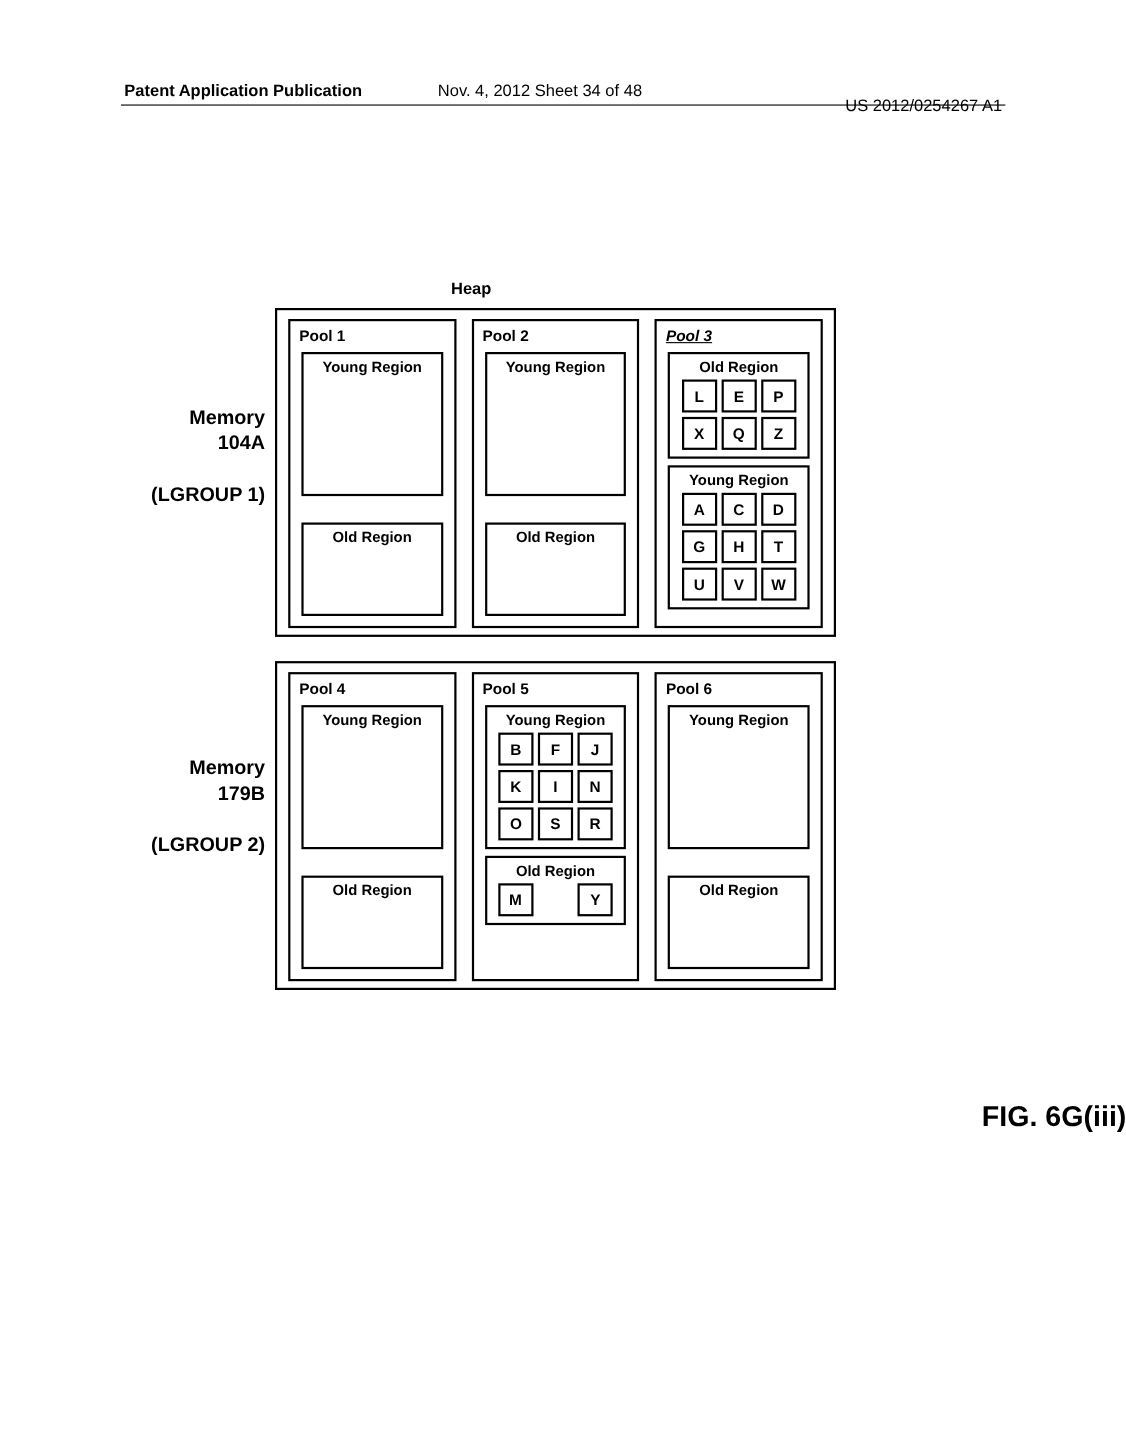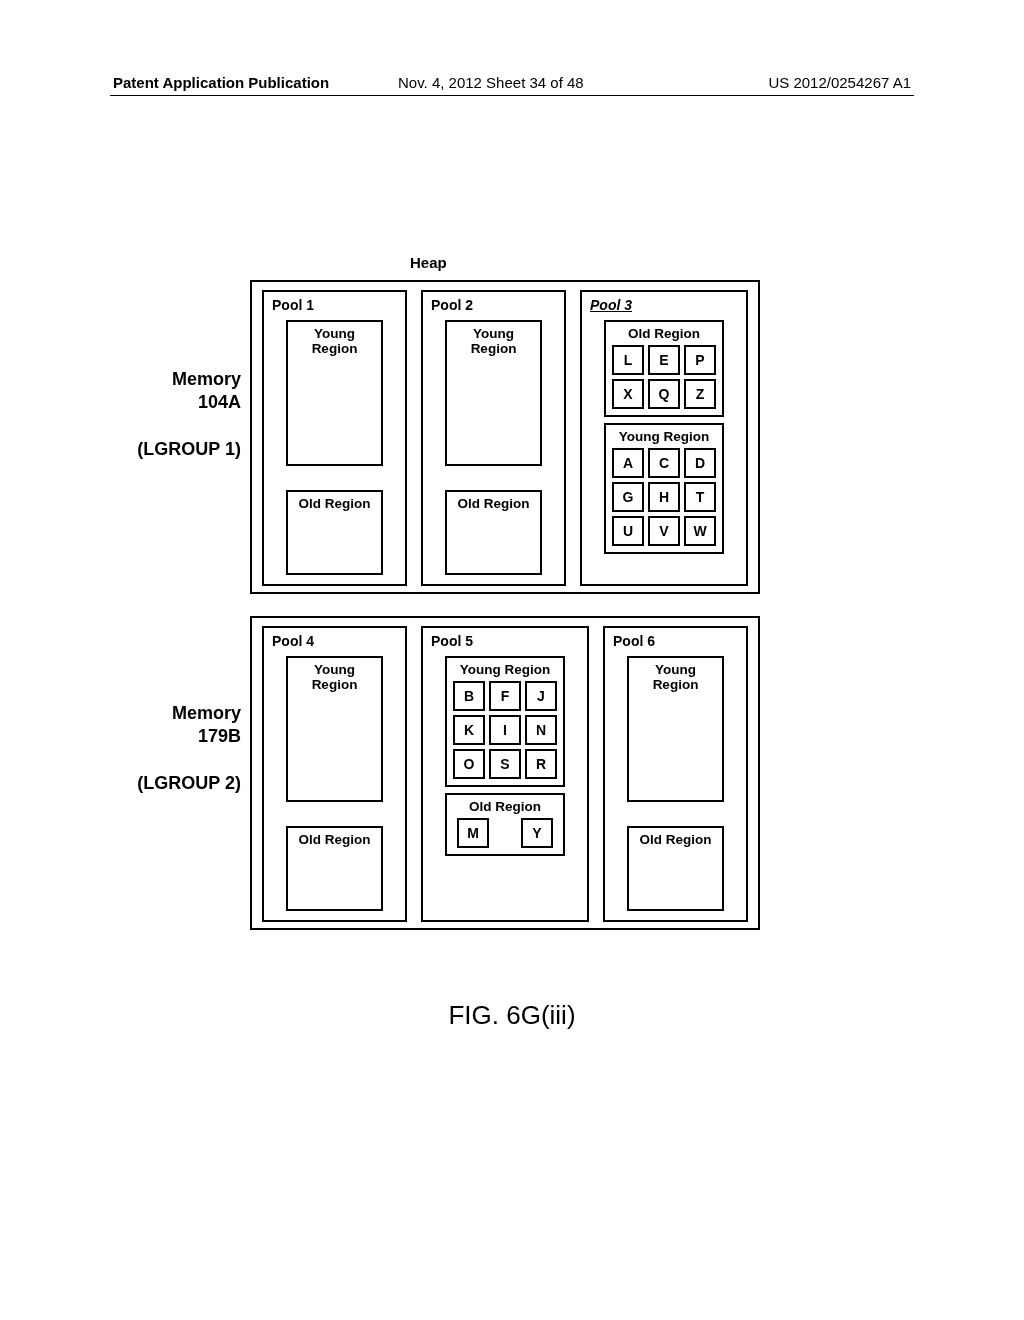--- a/index.html
+++ b/index.html
@@ -35,21 +35,21 @@
     font-weight: bold;
   }
   .header-mid {
     position: absolute;
     top: 74px;
     left: 398px;
     font-size: 15px;
   }
   .header-right {
     position: absolute;
-    top: 74px;
+    top: 88px;
     right: 113px;
     font-size: 15px;
   }
   .heap-label {
     position: absolute;
     top: 254px;
     left: 410px;
     font-size: 15px;
     font-weight: bold;
   }
@@ -87,21 +87,21 @@
     position: relative;
   }
   .pool-title {
     font-weight: bold;
     font-size: 14px;
     padding: 1px 4px 4px 4px;
   }
   .pool-title.u { text-decoration: underline; font-style: italic; }
   .region {
     border: 2px solid #000;
-    margin: 3px 18px;
+    margin: 3px 6px;
     padding: 4px 4px 6px 4px;
   }
   .region-title {
     font-weight: bold;
     font-size: 13.5px;
     text-align: center;
     margin-bottom: 4px;
   }
   .cell-row {
     display: flex;
@@ -124,23 +124,23 @@
     background: #fff;
   }
   .spacer-region-small { height: 52px; }
   .spacer-region-med { height: 98px; }
   .gap-v { height: 18px; }
   .fig-label {
     position: absolute;
     top: 1000px;
     left: 0;
     width: 1024px;
-    text-align: center;
+    text-align: right;
     font-size: 26px;
-    font-weight: normal;
+    font-weight: bold;
   }
   .group1 { position: relative; }
   .group2 { position: relative; }
 </style>
 </head>
 <body>
 
 <div class="page">
   <div class="header-line"></div>
   <div class="header-left">Patent Application Publication</div>

